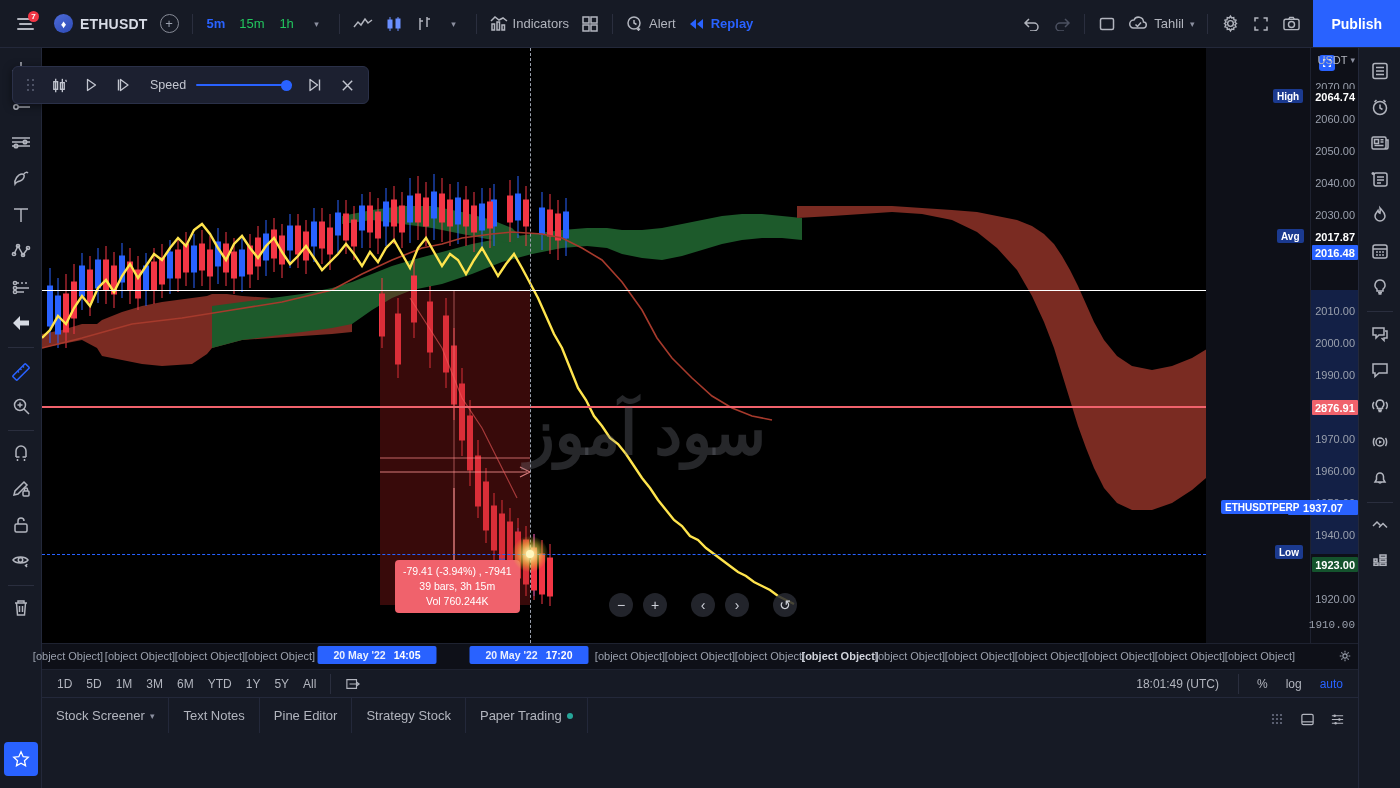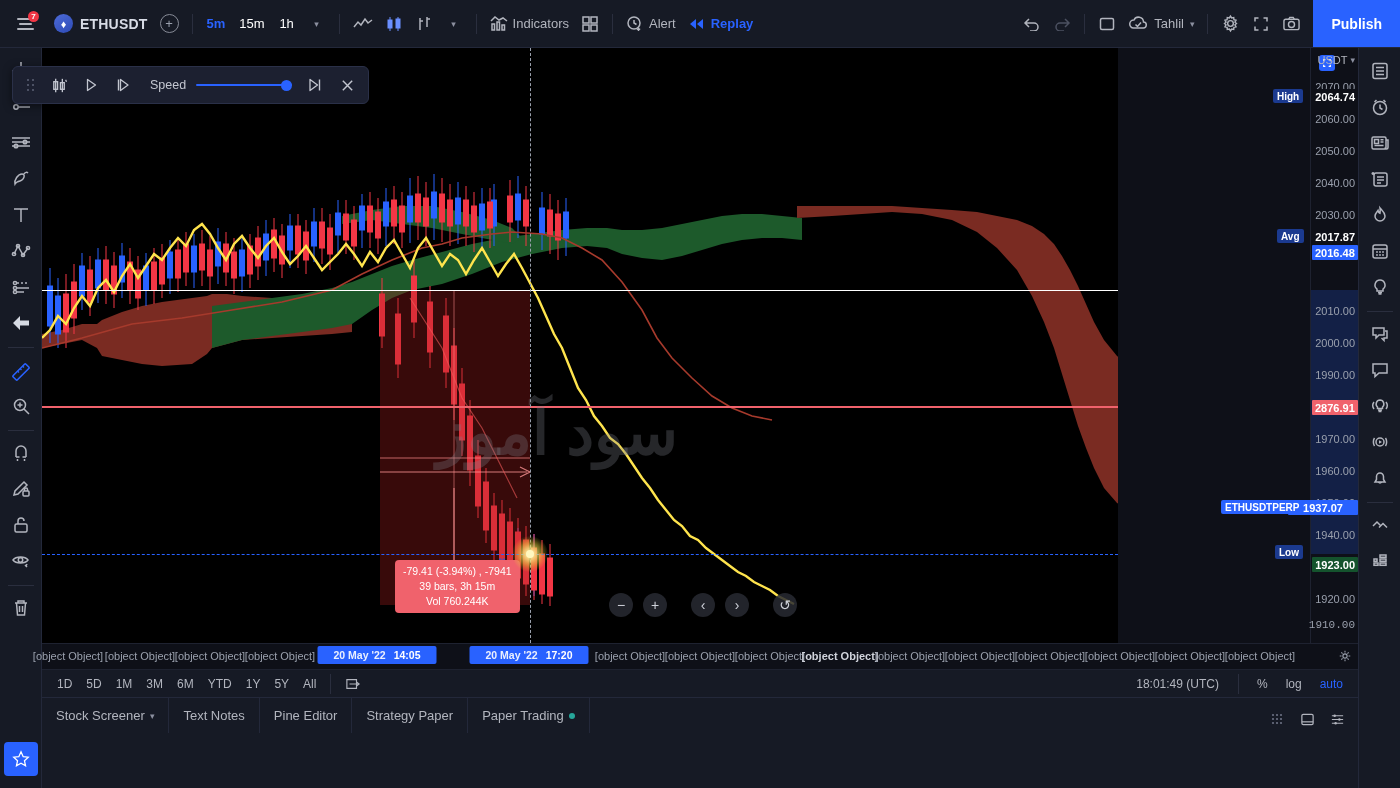--- a/index.html
+++ b/index.html
@@ -36,21 +36,21 @@
   .sym-logo {
     width: 19px; height: 19px; border-radius: 50%;
     background: linear-gradient(145deg,#4d6bd8,#2d4ab5); display:flex;align-items:center;justify-content:center;
     font-size: 11px; color:#fff;
   }
   .sym-name { color: #d8dce6; font-weight: bold; font-size: 14px; letter-spacing: .2px;}
   .circ-plus {
     width: 19px; height: 19px; border-radius: 50%; border: 1.4px solid #868a96;
     display:flex;align-items:center;justify-content:center; font-size: 13px; color:#9aa0ad; line-height:1;
   }
-  .tf { font-size: 13px; padding: 0 7px; color: #ffffff; }
+  .tf { font-size: 13px; padding: 0 7px; color: #22c55e; }
   .tf.active { color: #2962ff; font-weight: bold; }
   .chev { font-size: 9px; color: #8c90a0; }
   .publish {
     background: #2962ff; color: #fff; font-size: 14px; font-weight: bold;
     height: 100%; display: flex; align-items: center; padding: 0 18px; cursor: pointer;
   }
   .icn { stroke: #b2b5be; fill: none; stroke-width: 1.5; }
   .icn-f { fill: #b2b5be; }
   .blue-txt { color: #2962ff; font-weight: bold; }
 
@@ -75,21 +75,21 @@
     background: #161a25; border-left: 1px solid #23283a;
     display:flex; flex-direction: column; align-items:center; padding-top: 6px;
   }
 
   
   .chart-wrap {
     position: absolute; left: 42px; top: 48px; width: 1316px; height: 740px;
     background: #0e1018;
   }
   .pane {
-    position: absolute; left: 0; top: 0; width: 1076px; height: 595px;
+    position: absolute; left: 0; top: 0; width: 1164px; height: 595px;
     background: #000; overflow: hidden;
   }
   .watermark {
     position: absolute; right: 440px; top: 348px; font-size: 62px; font-weight: bold;
     color: rgba(125,128,138,.30); letter-spacing: 2px; direction: rtl; white-space: nowrap;
     pointer-events: none;
   }
 
   
   .pricescale {
@@ -923,21 +923,21 @@
         <span>Stock Screener</span>
         <span class="chev">▾</span>
       </div>
       <div class="bt-tab">
         <span>Text Notes</span>
       </div>
       <div class="bt-tab">
         <span>Pine Editor</span>
       </div>
       <div class="bt-tab">
-        <span>Strategy Paper</span>
+        <span>Strategy Stock</span>
       </div>
       <div class="bt-tab">
         <span>Paper Trading</span>
         <span class="dot-green"></span>
       </div>
       <div class="bt-right">
         <div class="lt-btn" style="width:26px;height:26px;">
           <svg width="14" height="14" viewBox="0 0 14 14">
             <circle cx="3" cy="3" r="1.1" fill="#6b7083"></circle>
               <circle cx="7" cy="3" r="1.1" fill="#6b7083"></circle>

